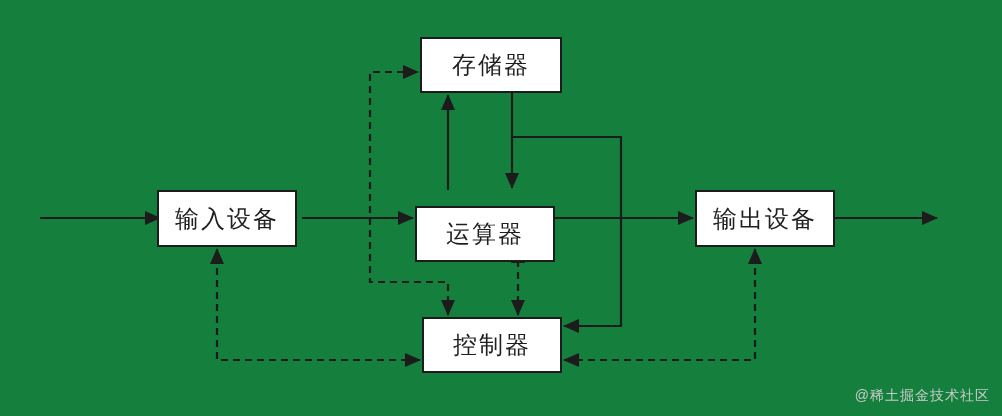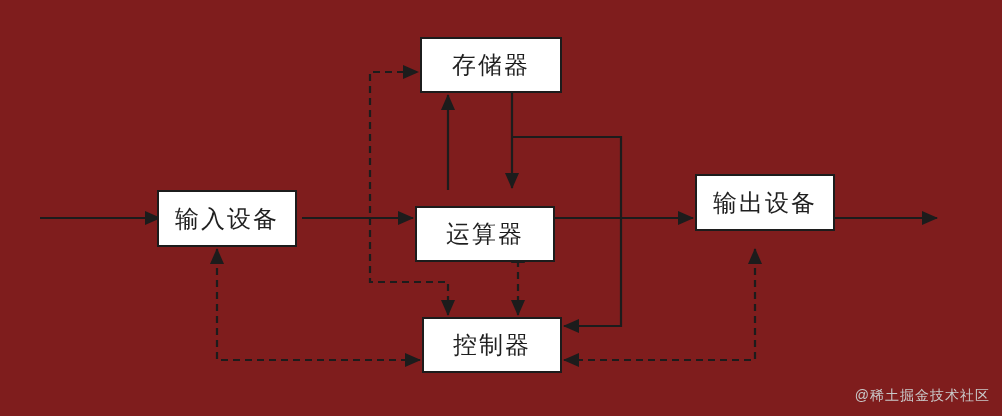--- a/index.html
+++ b/index.html
@@ -5,21 +5,21 @@
   html, body {
     margin: 0;
     padding: 0;
     background: #ffffff;
     font-family: "Liberation Sans", "DejaVu Sans", sans-serif;
   }
   .stage {
     position: relative;
     width: 1002px;
     height: 416px;
-    background: #7f1d1d;
+    background: #15803d;
     overflow: hidden;
   }
   .connector-layer {
     position: absolute;
     left: 0;
     top: 0;
     width: 1002px;
     height: 416px;
   }
   .edge {
@@ -39,21 +39,21 @@
     align-items: center;
     justify-content: center;
     color: #1f1f1f;
     font-size: 24px;
     letter-spacing: 2px;
     white-space: nowrap;
   }
   .node-memory     { left: 420px; top: 37px;  width: 142px; height: 56px; }
   .node-input      { left: 157px; top: 190px; width: 140px; height: 57px; }
   .node-alu        { left: 415px; top: 190px; width: 140px; height: 56px; margin-top: 16px; }
-  .node-output     { left: 695px; top: 174px; width: 140px; height: 57px; text-align: right; }
+  .node-output     { left: 695px; top: 190px; width: 140px; height: 57px; text-align: right; }
   .node-controller { left: 422px; top: 317px; width: 140px; height: 56px; }
   .watermark {
     position: absolute;
     right: 12px;
     bottom: 11px;
     color: #c9c9c9;
     font-size: 14px;
     letter-spacing: 1px;
     user-select: none;
   }

